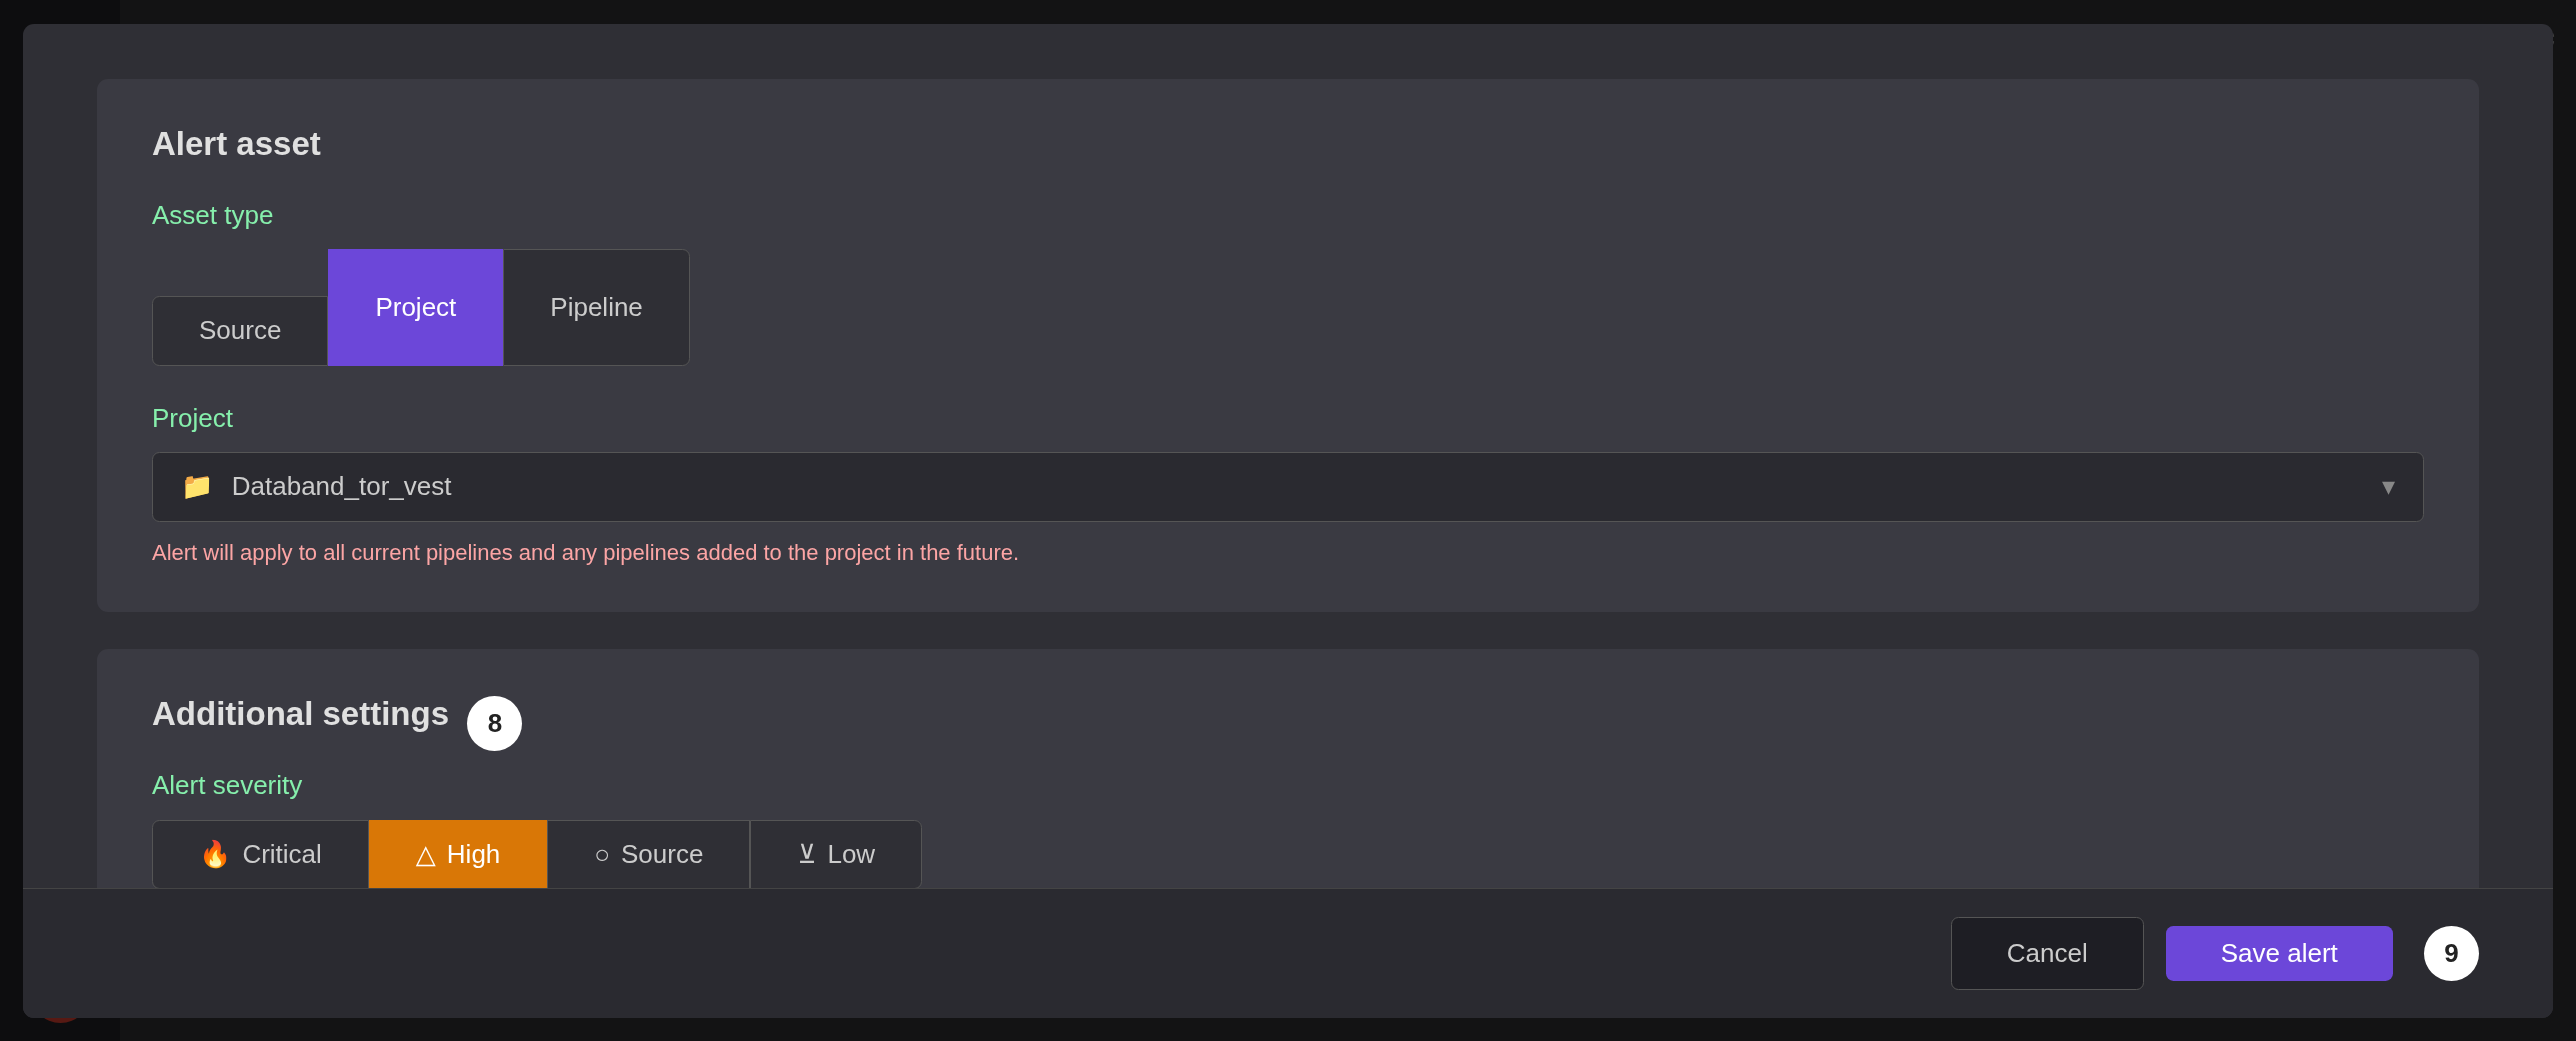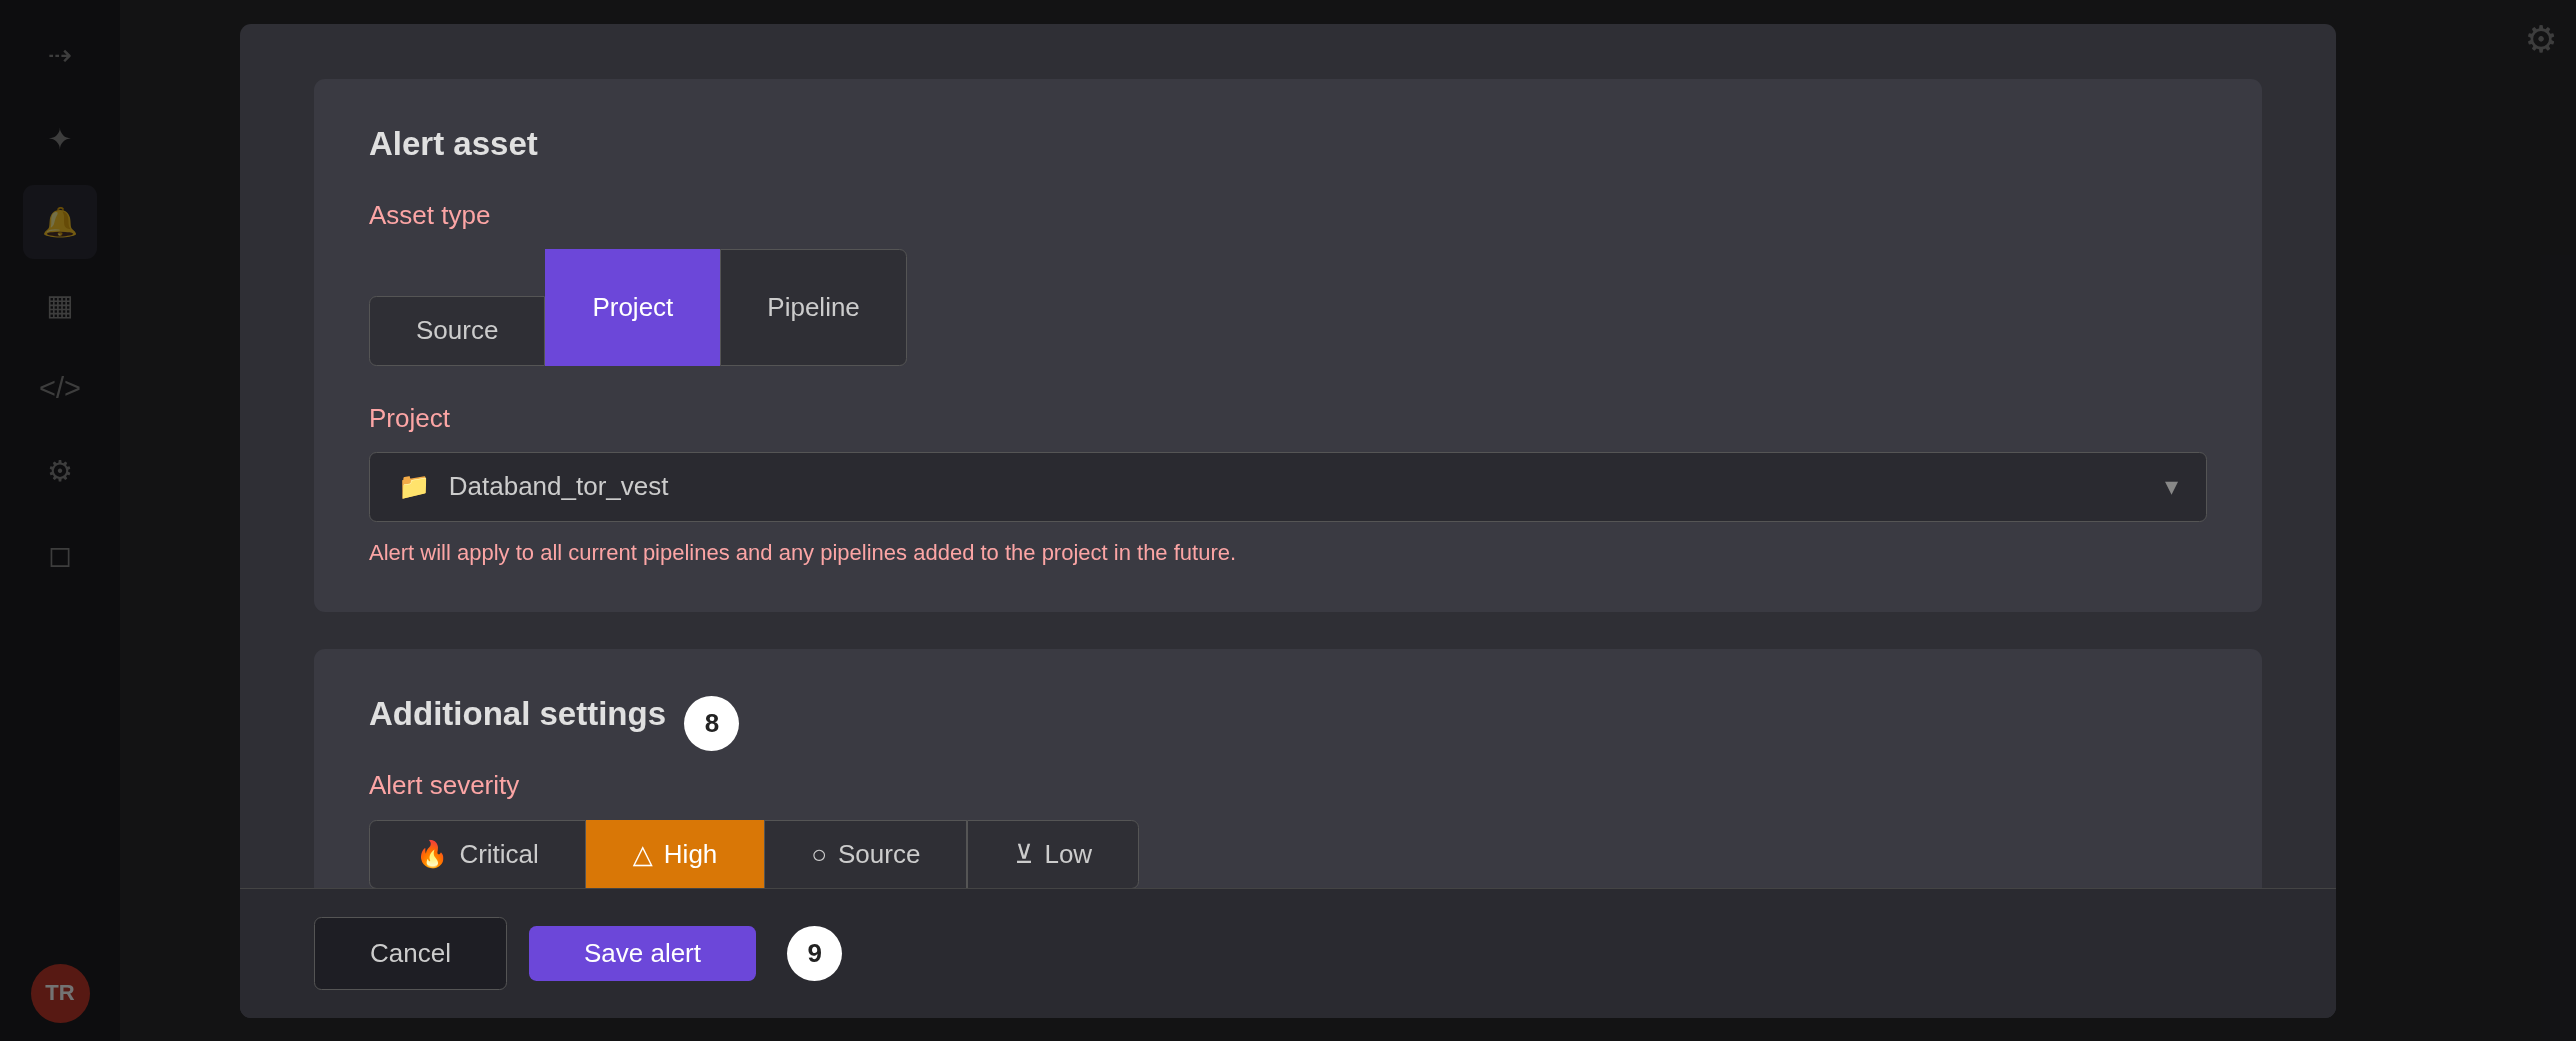--- a/index.html
+++ b/index.html
@@ -70,21 +70,21 @@
       background: rgba(0,0,0,0.55);
       z-index: 10;
     }
 
     
     .modal {
       position: absolute;
       left: 50%;
       top: 50%;
       transform: translate(-50%, -50%);
-      width: 2096px;
+      width: 2530px;
       max-height: 994px;
       background: #2f2f35;
       border-radius: 11px;
       z-index: 20;
       overflow: hidden;
       display: flex;
       flex-direction: column;
     }
 
     .modal-body {
@@ -103,21 +103,21 @@
 
     .section-title {
       font-size: 33px;
       font-weight: 600;
       color: #e0e0e0;
       margin-bottom: 37px;
     }
 
     .field-label {
       font-size: 26px;
-      color: #fca5a5;
+      color: #86efac;
       margin-bottom: 18.4px;
     }
 
     
     .asset-type-group {
       display: flex;
       gap: 0;
       margin-bottom: 37px;
     }
     .asset-btn {
@@ -197,20 +197,21 @@
     }
     .severity-btn.active {
       background: #d97706;
       color: white;
       border-color: #d97706;
     }
 
     
     .modal-footer {
       display: flex;
+      justify-content: flex-end;
       align-items: center;
       gap: 22px;
       padding: 28px 74px;
       background: #2a2a30;
       border-top: 0.9px solid #444;
     }
     .btn-cancel {
       padding: 20px 55px;
       font-size: 26px;
       background: #1e1e24;

